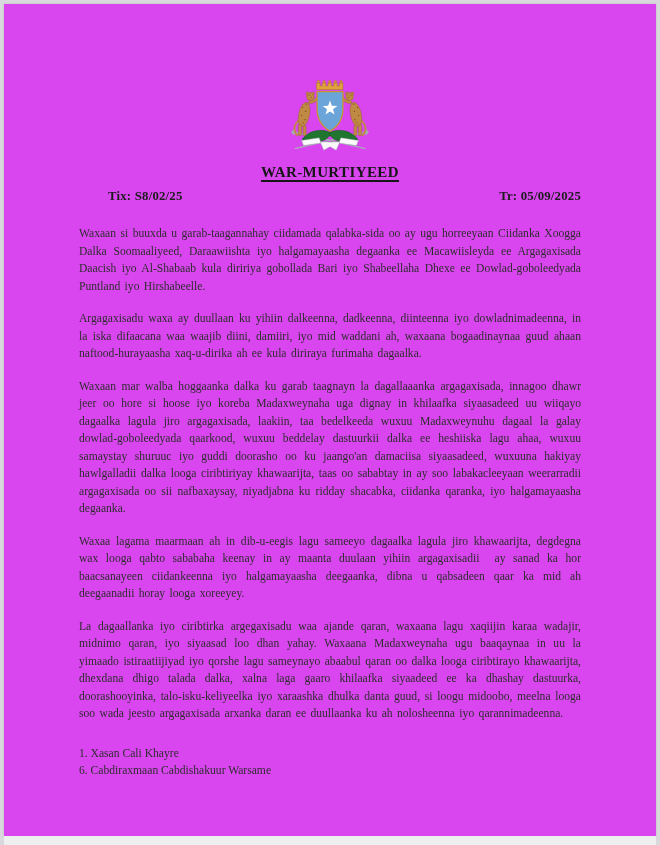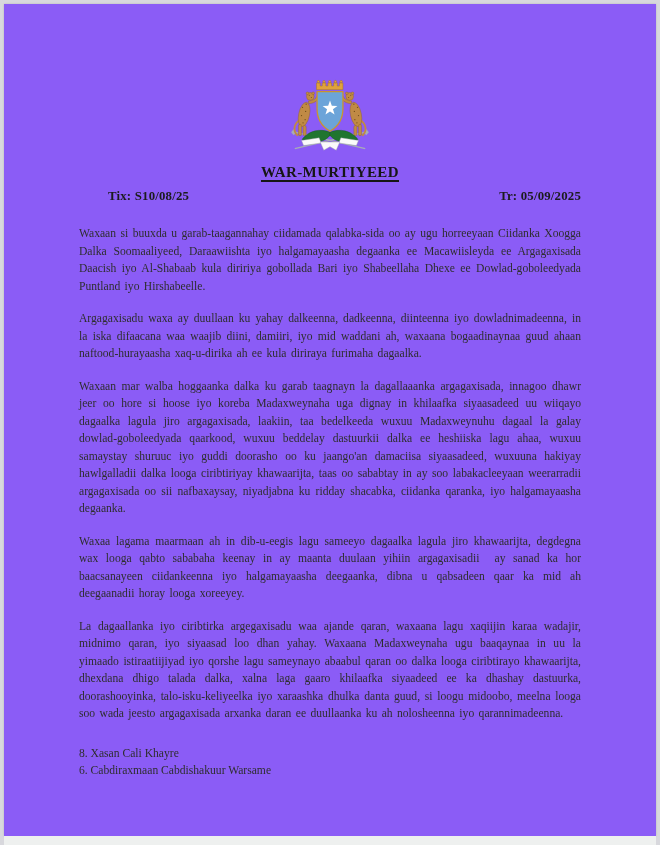--- a/index.html
+++ b/index.html
@@ -4,21 +4,21 @@
 <style>
   html,body { margin:0; padding:0; }
   body {
     width:660px; height:845px; position:relative;
     background:#d8d8dd;
     font-family:"Liberation Serif","DejaVu Serif",serif;
     overflow:hidden;
   }
   .page {
     position:absolute; left:4px; top:4px; right:4px; bottom:9px;
-    background:#8b5cf6;
+    background:#d946ef;
     box-shadow:0 0 2px rgba(0,0,0,0.15);
   }
   .bottom-strip{
     position:absolute; left:4px; right:4px; bottom:0; height:9px;
     background:#eef0ef;
   }
   .content { padding:0 75px; }
   .emblem { display:block; margin:67px auto 0; }
   .title {
     text-align:center; margin-top:7px;
@@ -108,32 +108,32 @@
           <circle cx="120.5" cy="20.5" r="2.3"></circle>
         <circle cx="131.5" cy="20.5" r="2.3"></circle>
       </g>
 
       <polygon points="110,57 113.5,67.2 124.3,67.4 115.7,73.9 118.8,84.1 110,78 101.2,84.1 104.3,73.9 95.7,67.4 106.5,67.2" fill="#FFFFFF"></polygon>
     </svg>
 
     <div class="title"><span>WAR-MURTIYEED</span></div>
 
     <div class="ref-row">
-      <span>Tix: S10/08/25</span>
+      <span>Tix: S8/02/25</span>
       <span>Tr: 05/09/2025</span>
     </div>
 
     <div class="body-text">
       <p class="para">Waxaan si buuxda u garab-taagannahay ciidamada qalabka-sida oo ay ugu horreeyaan Ciidanka Xoogga Dalka Soomaaliyeed, Daraawiishta iyo halgamayaasha degaanka ee Macawiisleyda ee Argagaxisada Daacish iyo Al-Shabaab kula diririya gobollada Bari iyo Shabeellaha Dhexe ee Dowlad-goboleedyada Puntland iyo Hirshabeelle.</p>
-      <p class="para">Argagaxisadu waxa ay duullaan ku yahay dalkeenna, dadkeenna, diinteenna iyo dowladnimadeenna, in la iska difaacana waa waajib diini, damiiri, iyo mid waddani ah, waxaana bogaadinaynaa guud ahaan naftood-hurayaasha xaq-u-dirika ah ee kula diriraya furimaha dagaalka.</p>
+      <p class="para">Argagaxisadu waxa ay duullaan ku yihiin dalkeenna, dadkeenna, diinteenna iyo dowladnimadeenna, in la iska difaacana waa waajib diini, damiiri, iyo mid waddani ah, waxaana bogaadinaynaa guud ahaan naftood-hurayaasha xaq-u-dirika ah ee kula diriraya furimaha dagaalka.</p>
       <p class="para">Waxaan mar walba hoggaanka dalka ku garab taagnayn la dagallaaanka argagaxisada, innagoo dhawr jeer oo hore si hoose iyo koreba Madaxweynaha uga dignay in khilaafka siyaasadeed uu wiiqayo dagaalka lagula jiro argagaxisada, laakiin, taa bedelkeeda wuxuu Madaxweynuhu dagaal la galay dowlad-goboleedyada qaarkood, wuxuu beddelay dastuurkii dalka ee heshiiska lagu ahaa, wuxuu samaystay shuruuc iyo guddi doorasho oo ku jaango'an damaciisa siyaasadeed, wuxuuna hakiyay hawlgalladii dalka looga ciribtiriyay khawaarijta, taas oo sababtay in ay soo labakacleeyaan weerarradii argagaxisada oo sii nafbaxaysay, niyadjabna ku ridday shacabka, ciidanka qaranka, iyo halgamayaasha degaanka.</p>
       <p class="para">Waxaa lagama maarmaan ah in dib-u-eegis lagu sameeyo dagaalka lagula jiro khawaarijta, degdegna wax looga qabto sababaha keenay in ay maanta duulaan yihiin argagaxisadii&nbsp; ay sanad ka hor baacsanayeen ciidankeenna iyo halgamayaasha deegaanka, dibna u qabsadeen qaar ka mid ah deegaanadii horay looga xoreeyey.</p>
       <p class="para">La dagaallanka iyo ciribtirka argegaxisadu waa ajande qaran, waxaana lagu xaqiijin karaa wadajir, midnimo qaran, iyo siyaasad loo dhan yahay. Waxaana Madaxweynaha ugu baaqaynaa in uu la yimaado istiraatiijiyad iyo qorshe lagu sameynayo abaabul qaran oo dalka looga ciribtirayo khawaarijta, dhexdana dhigo talada dalka, xalna laga gaaro khilaafka siyaadeed ee ka dhashay dastuurka, doorashooyinka, talo-isku-keliyeelka iyo xaraashka dhulka danta guud, si loogu midoobo, meelna looga soo wada jeesto argagaxisada arxanka daran ee duullaanka ku ah nolosheenna iyo qarannimadeenna.</p>
     </div>
 
     <div class="signatories">
-      <div class="signatory">8. Xasan Cali Khayre</div>
+      <div class="signatory">1. Xasan Cali Khayre</div>
       <div class="signatory">6. Cabdiraxmaan Cabdishakuur Warsame</div>
     </div>
 
   </div>
 </div>
 <div class="bottom-strip"></div>
 
 </body></html>

